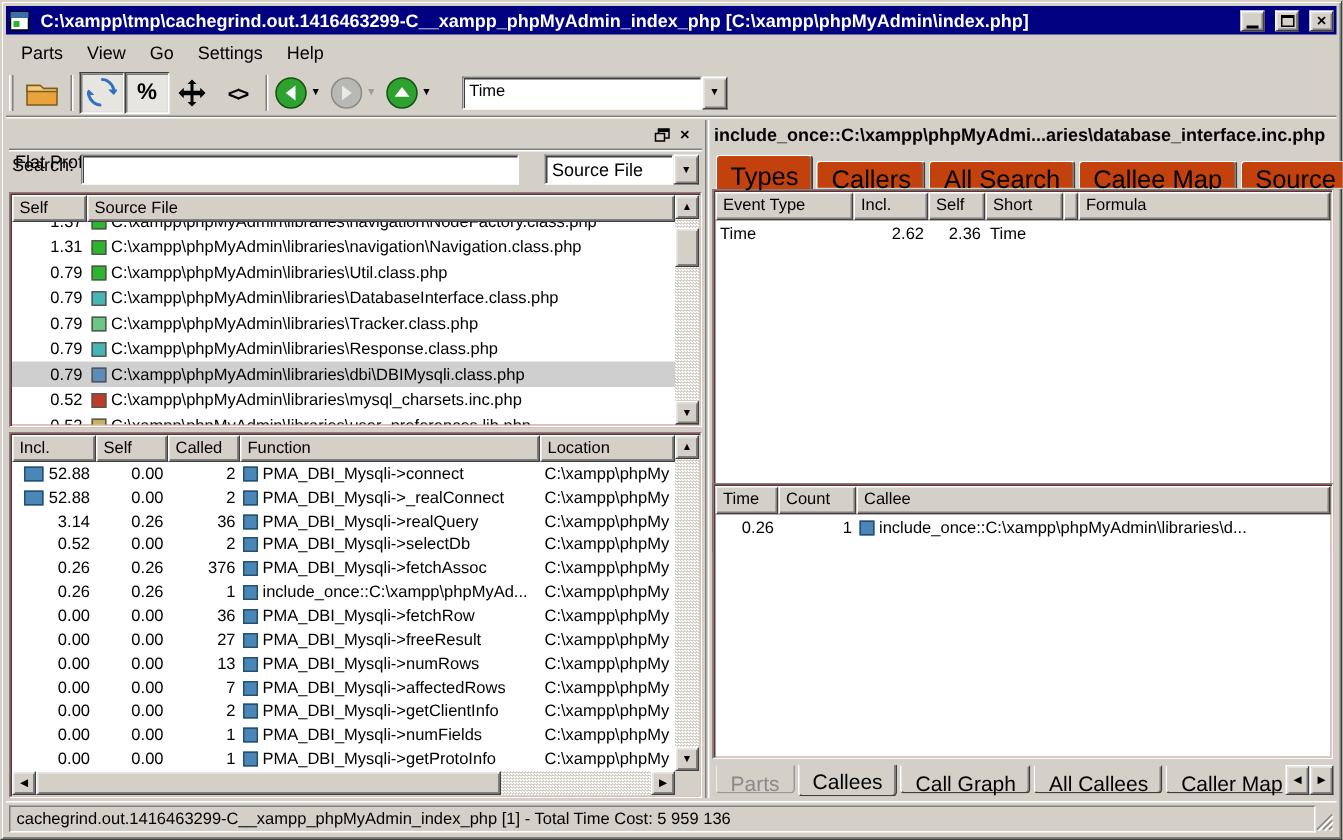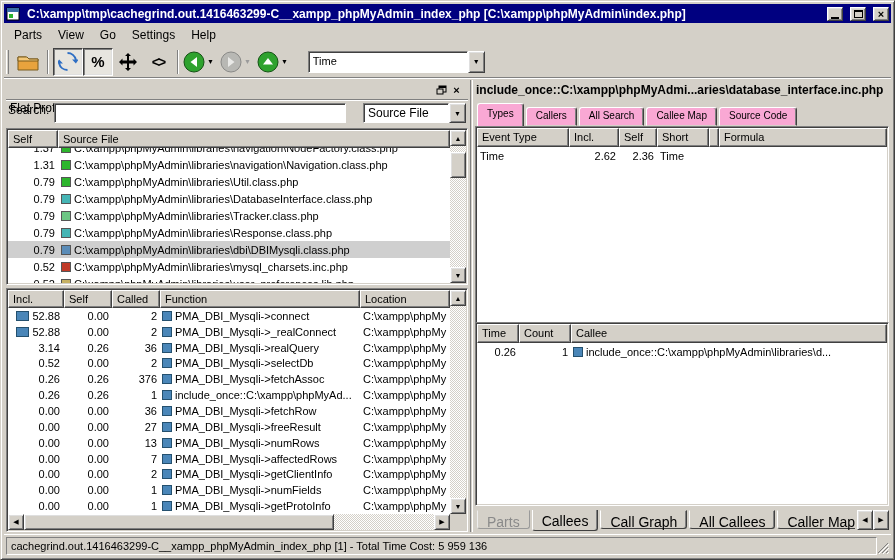--- a/index.html
+++ b/index.html
@@ -96,21 +96,21 @@
   .fncell { display:flex; align-items:center; gap:3px; padding:0 2px; overflow:hidden; white-space:nowrap; }
   .fnicon { width:10px; height:10px; flex:0 0 10px; background:#4a86b8; border:1px solid #24506e; }
 
   
   .splitter { position:absolute; left:469px; top:79px; width:3px; bottom:27px; border-left:1px solid #808080; border-right:1px solid #fff; background:#d4d0c8; }
 
   
   .detail { position:absolute; left:472px; top:79px; right:3px; bottom:27px; }
   .d-header { position:absolute; left:3px; top:3px; right:3px; height:17px; font-weight:bold; font-size:12px; white-space:nowrap; overflow:hidden; }
   .d-tabs { position:absolute; left:4px; top:23px; right:2px; height:23px; display:flex; align-items:flex-end; gap:2px; }
-  .tab { height:19px; padding:2px 9px; background:#f9a8d4; font-size:10px; white-space:nowrap;
+  .tab { height:19px; padding:2px 9px; background:#c2410c; font-size:17px; white-space:nowrap;
     border:1px solid; border-color:#fff #404040 #d4d0c8 #fff; border-radius:3px 3px 0 0;
     box-shadow: inset -1px 0 0 #808080; }
   .tab.active { height:23px; padding-top:4px; z-index:2; border-bottom:none; }
   .types-box { position:absolute; left:2px; top:46px; right:2px; height:242px; }
   .tt-head { position:absolute; left:1px; top:1px; right:1px; height:19px; display:grid; grid-template-columns:92px 50px 38px 52px 10px 1fr; }
   .tt-rows { position:absolute; left:1px; top:20px; right:1px; bottom:1px; background:#fff; }
   .tt-row { display:grid; grid-template-columns:92px 50px 38px 52px 10px 1fr; height:17px; align-items:center; }
 
   .callees-box { position:absolute; left:2px; top:242px; right:2px; height:184px; }
   .cb-head { position:absolute; left:1px; top:1px; right:1px; height:19px; display:grid; grid-template-columns:42px 52px 1fr; }

